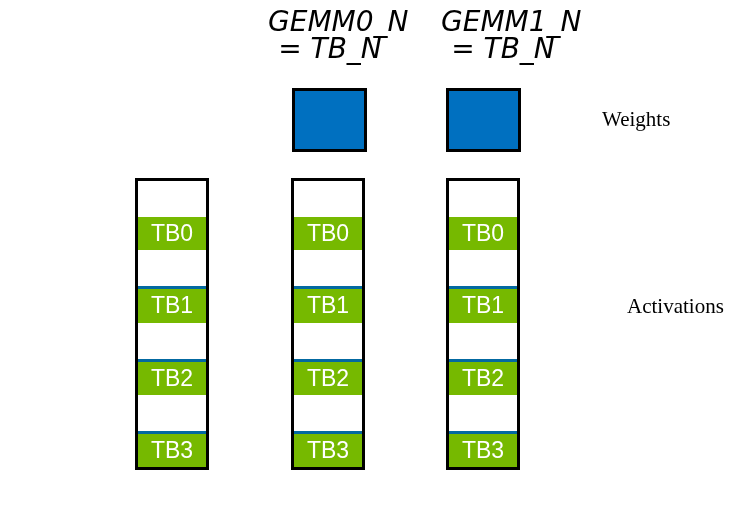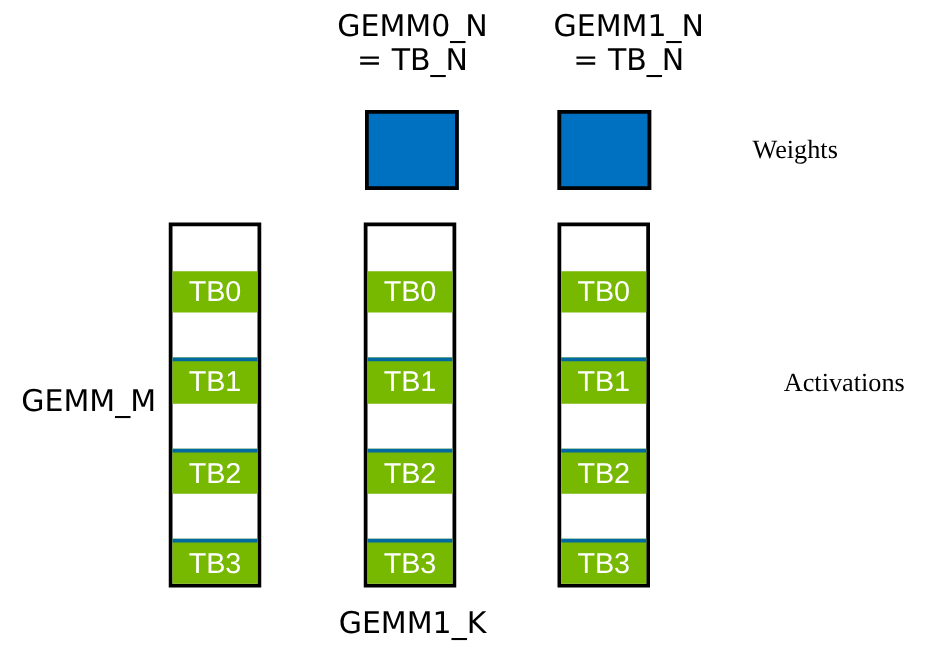--- a/index.html
+++ b/index.html
@@ -12,25 +12,26 @@
     position: relative;
     width: 742px;
     height: 529px;
     background: #ffffff;
     overflow: hidden;
   }
   .abs { position: absolute; }
 
   
   .dim-label {
-    font-size: 24px;
+    font-size: 28px;
     line-height: 27px;
     color: #000000;
     white-space: nowrap;
     font-family: "DejaVu Sans", "Liberation Sans", sans-serif;
+    font-style: italic;
   }
   .centered { text-align: center; }
 
   
   .top-label { top: 8px; width: 124px; }
 
   
   .legend-label {
     font-size: 21px;
     line-height: 25px;
@@ -118,17 +119,15 @@
     <div class="tb-block" style="background: rgb(118, 185, 0);">TB2</div>
     <div class="tb-block" style="background: rgb(118, 185, 0);">TB3</div>
   </div>
   <div class="abs act-column" id="col-2">
     <div class="tb-block" style="background: rgb(118, 185, 0);">TB0</div>
     <div class="tb-block" style="background: rgb(118, 185, 0);">TB1</div>
     <div class="tb-block" style="background: rgb(118, 185, 0);">TB2</div>
     <div class="tb-block" style="background: rgb(118, 185, 0);">TB3</div>
   </div>
 
-  <div class="abs dim-label" id="gemm-m-label">GEMM_M</div>
 
-  <div class="abs dim-label centered" id="bottom-label-1">GEMM1_K</div>
 
 </div>
 
 </body></html>

